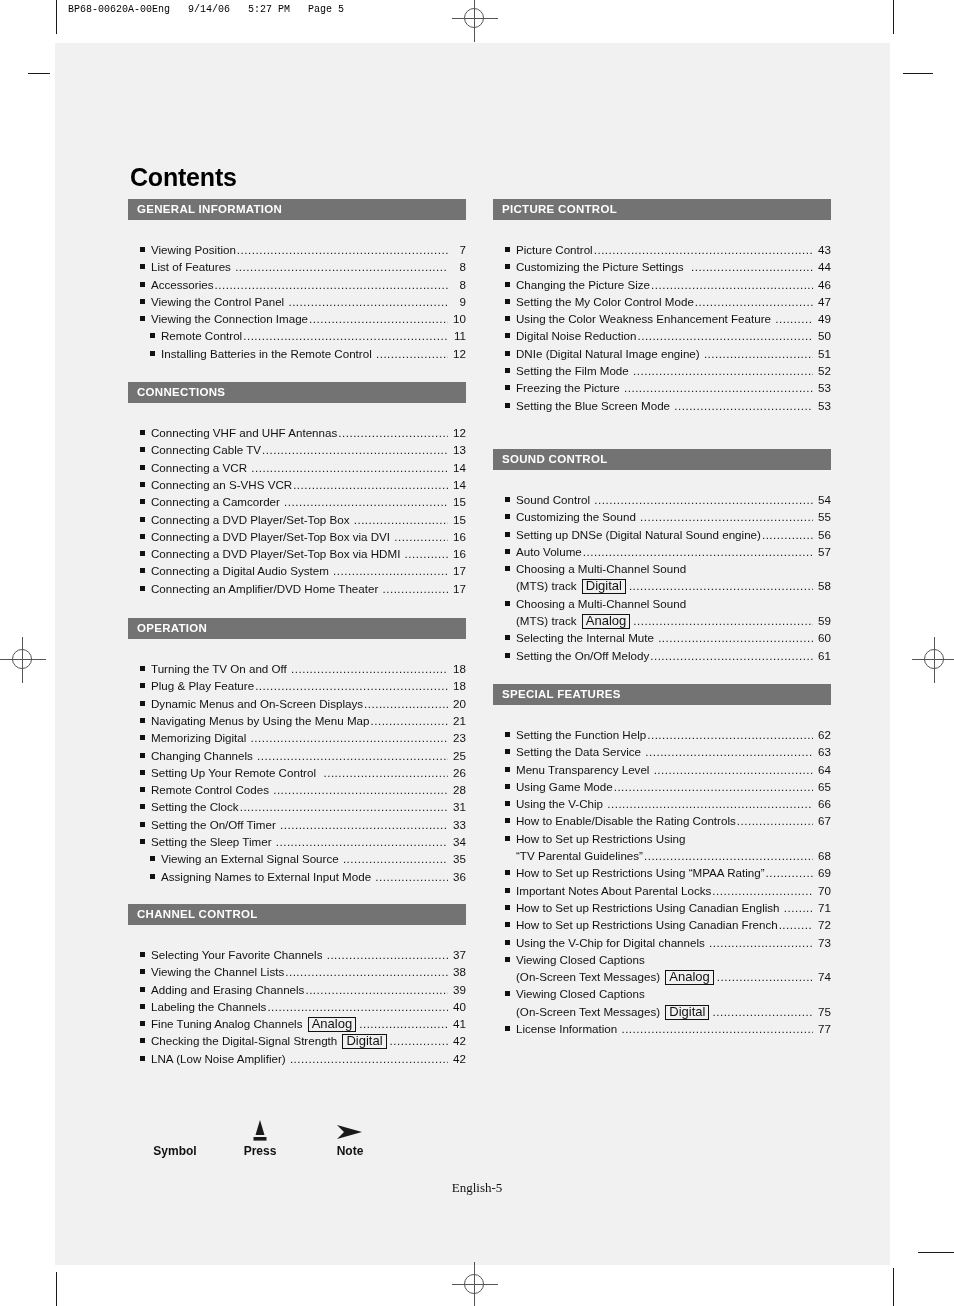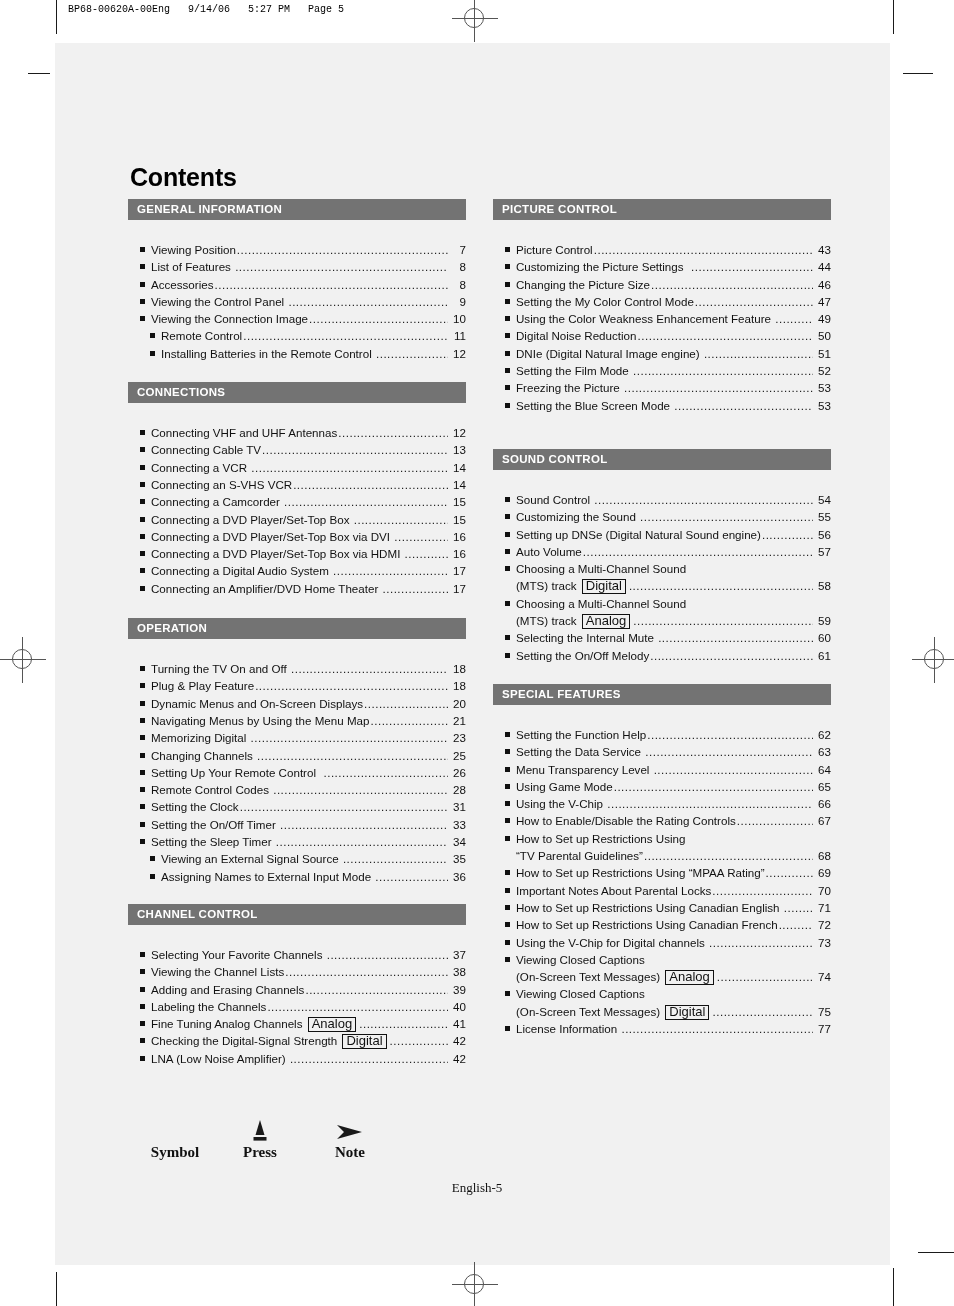--- a/index.html
+++ b/index.html
@@ -190,24 +190,23 @@
     left: 140px;
     top: 1118px;
     width: 300px;
     height: 60px;
   }
   .legend-item {
     position: absolute;
     text-align: center;
   }
   .legend-label {
-    font-size: 15px;
+    font-size: 12px;
     font-weight: bold;
     color: #111;
-    font-family: Liberation Serif, serif;
   }
   .legend-glyph {
     height: 26px;
     position: relative;
   }
 
   #footer-page {
     position: absolute;
     left: 0;
     top: 1180px;

